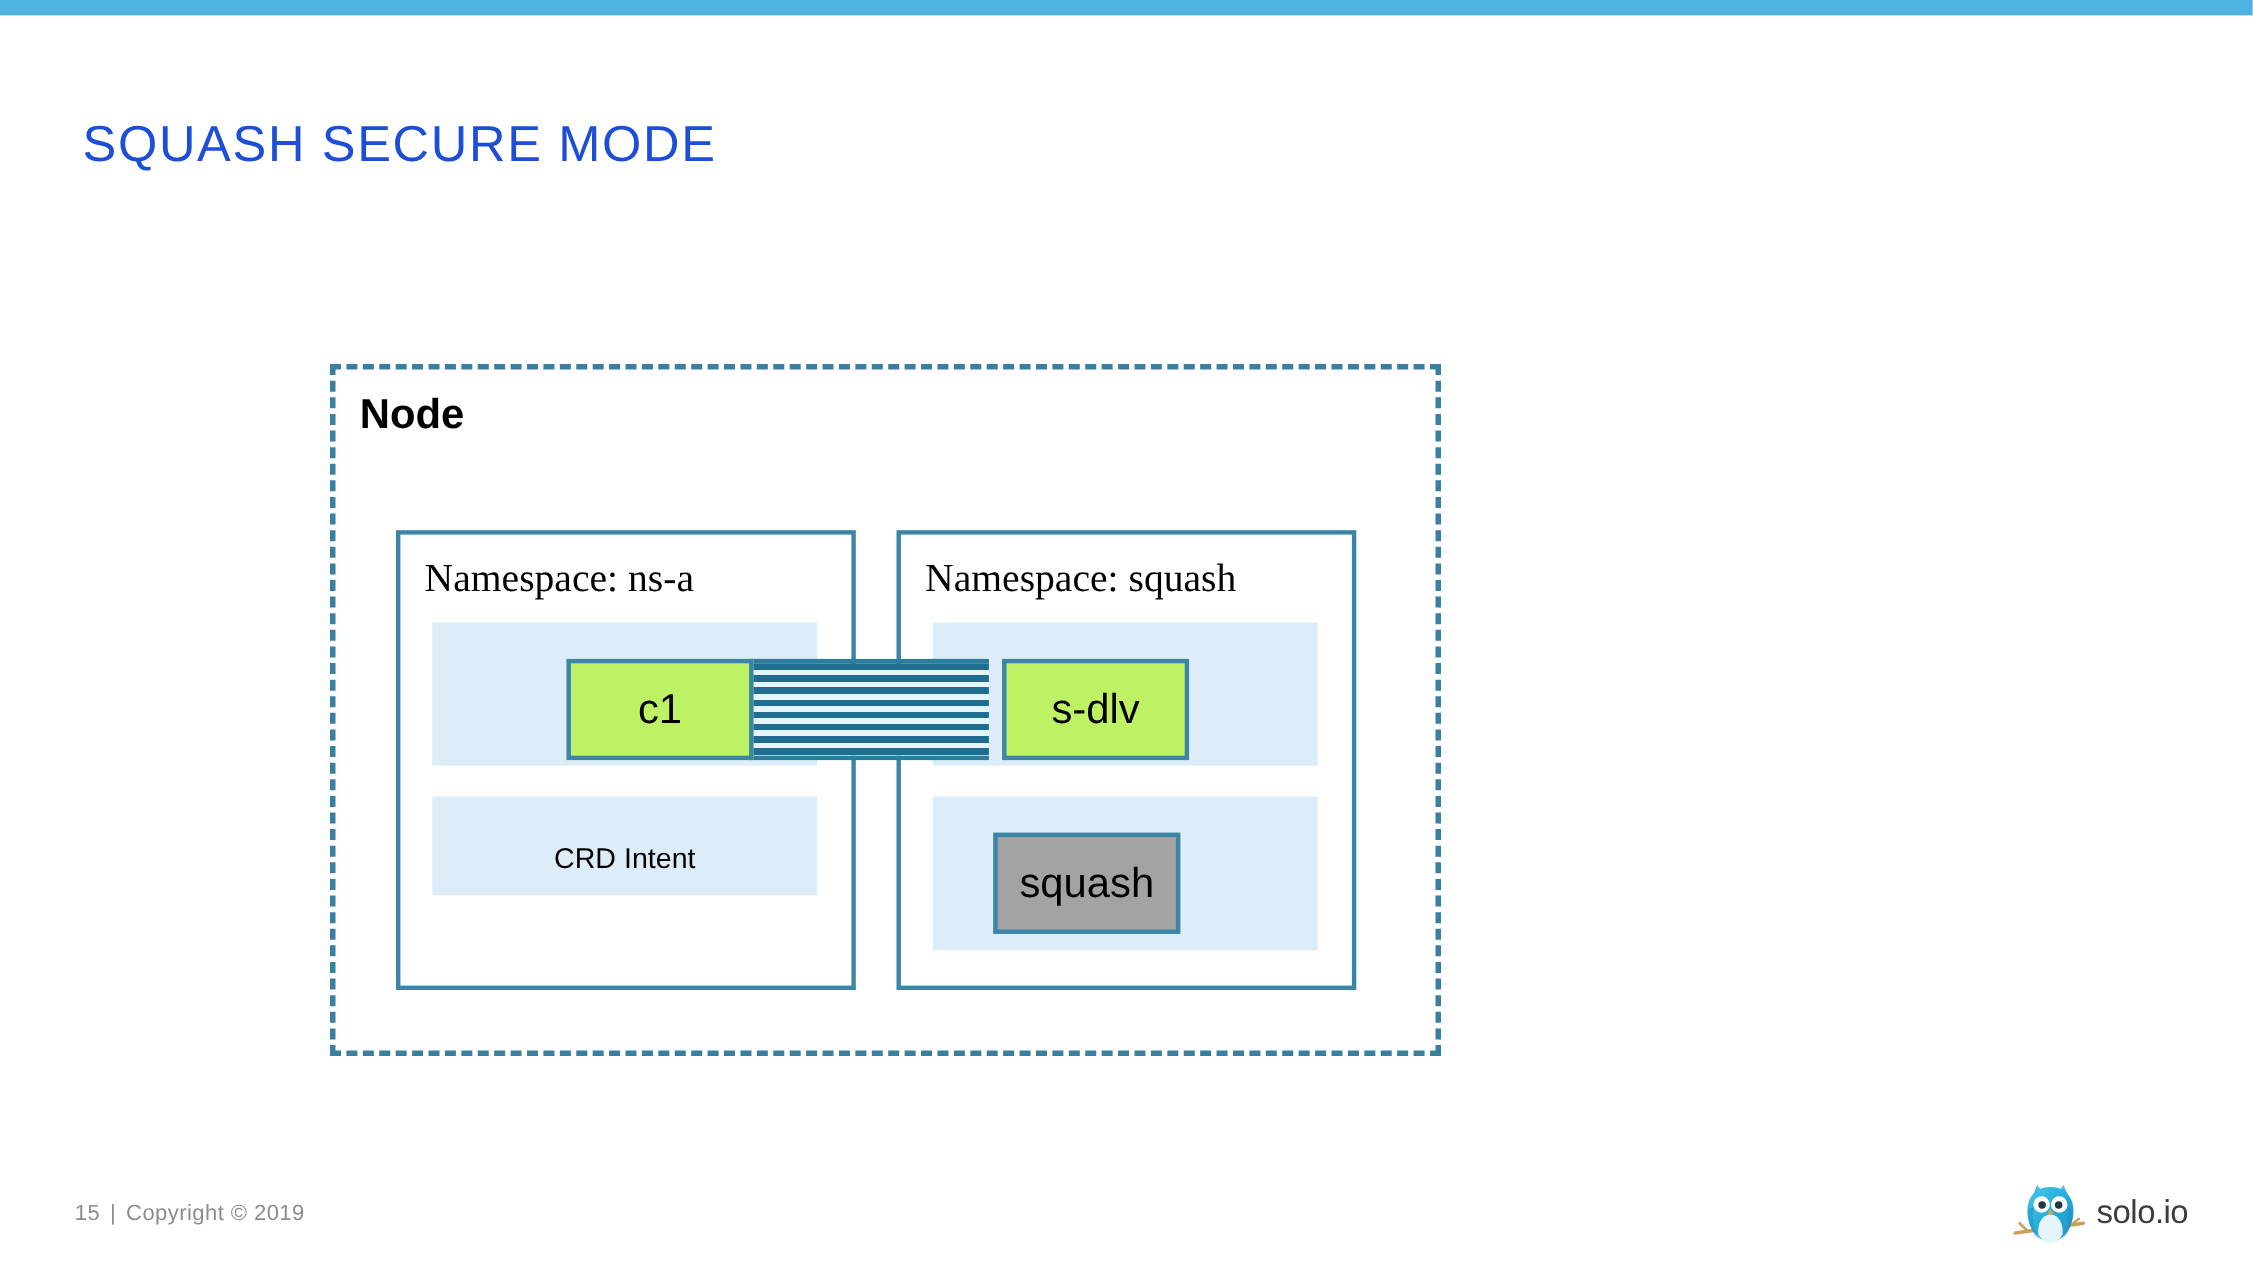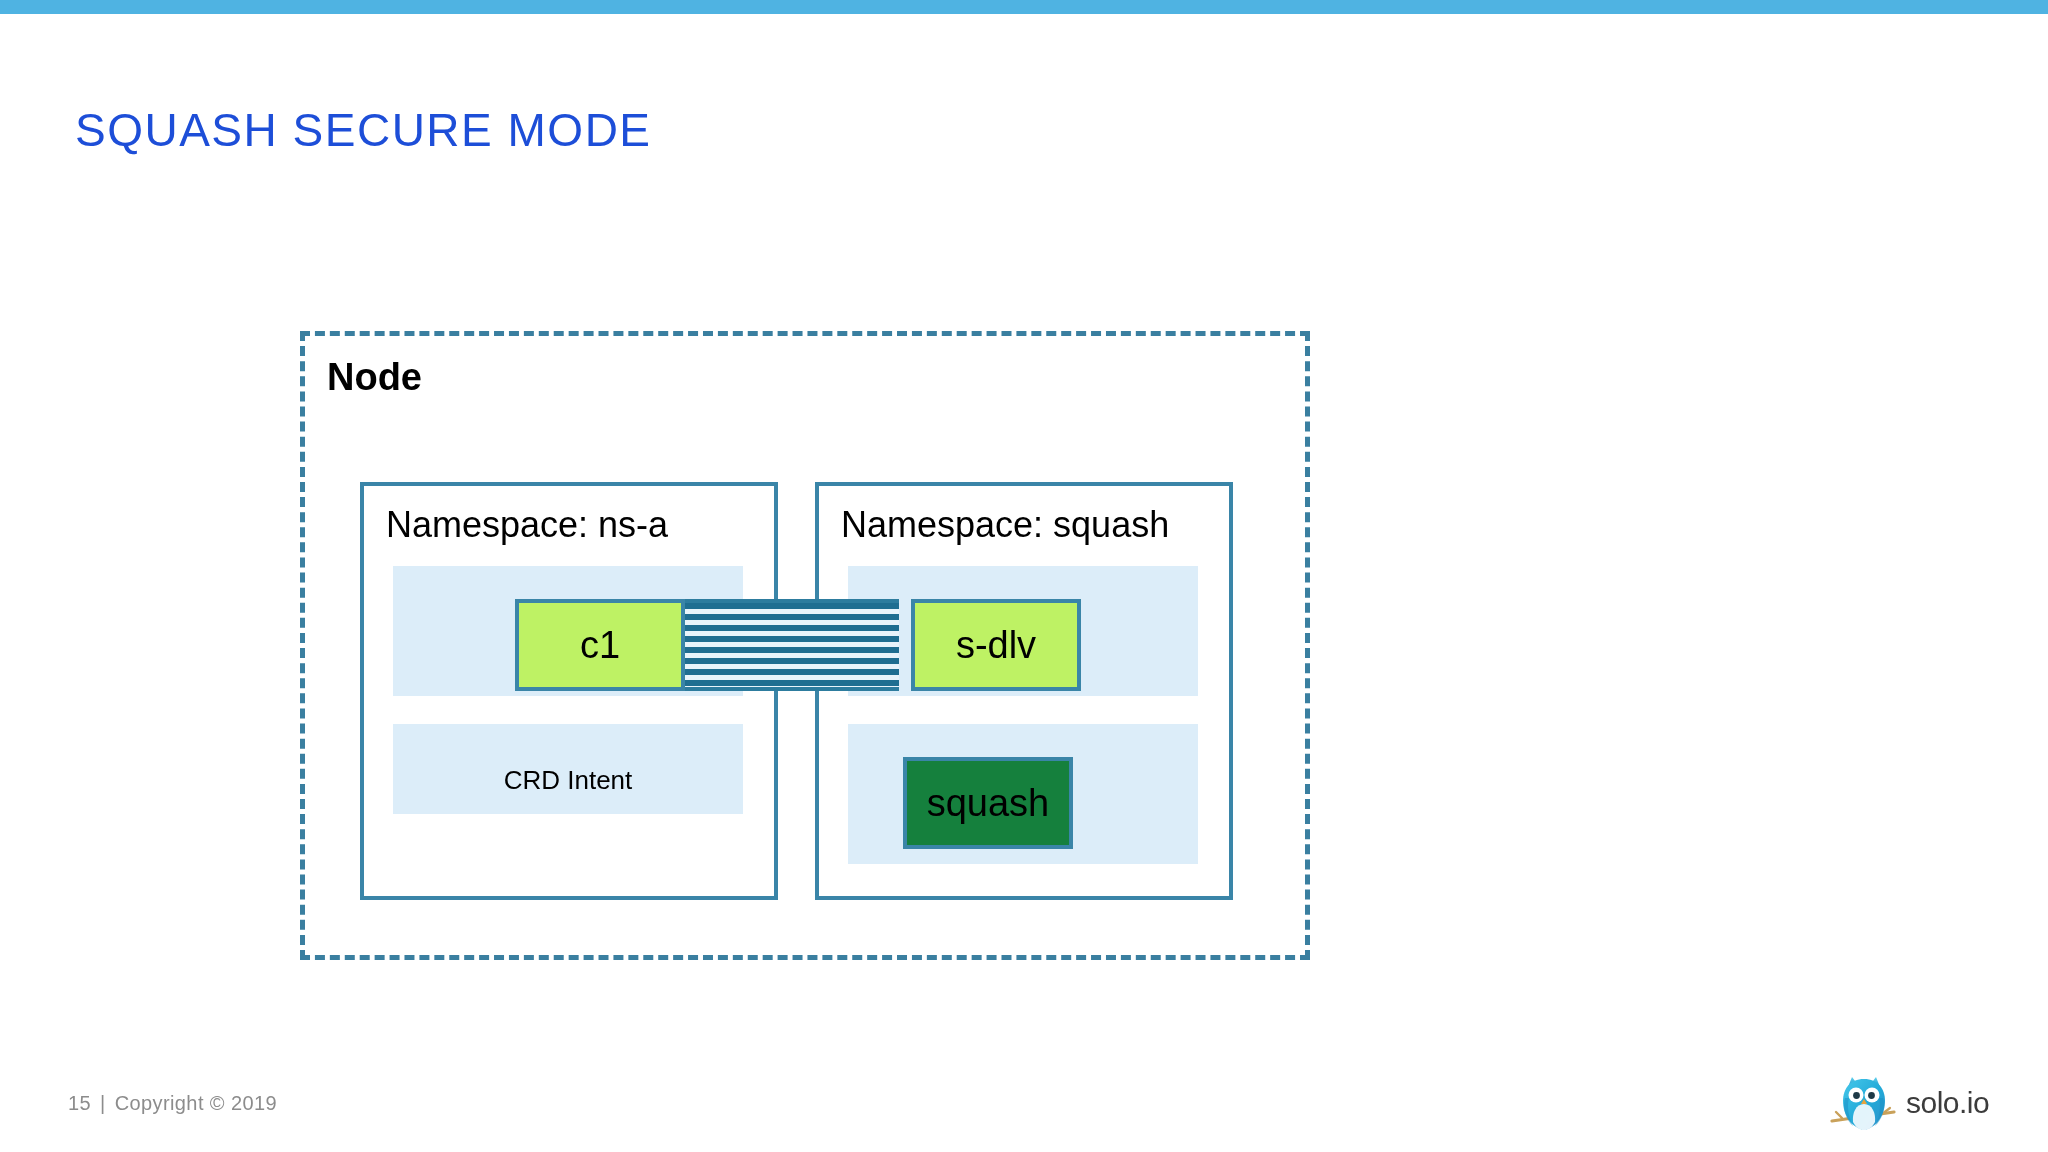--- a/index.html
+++ b/index.html
@@ -79,20 +79,21 @@
     height: 418px;
   }
   .ns-label {
     position: absolute;
     left: 22px;
     top: 16px;
     font-size: 36px;
     line-height: 46px;
     color: #000000;
     white-space: nowrap;
+    font-family: Liberation Serif, serif;
   }
 
   
   .band {
     position: absolute;
     background: #DCEDF9;
   }
   #band-ns-a-top    { left: 88px;  top: 230px; width: 350px; height: 130px; }
   #band-ns-a-bottom { left: 88px;  top: 388px; width: 350px; height: 90px;  }
   #band-sq-top      { left: 543px; top: 230px; width: 350px; height: 130px; }
@@ -122,21 +123,21 @@
     top: 263px;
     width: 170px;
     height: 92px;
     margin-left: 16px;
   }
   #pod-squash {
     left: 598px;
     top: 421px;
     width: 170px;
     height: 92px;
-    background: #15803d;
+    background: #a3a3a3;
   }
 
   
   #crd-intent {
     position: absolute;
     left: 88px;
     top: 388px;
     width: 350px;
     height: 112px;
     display: flex;

